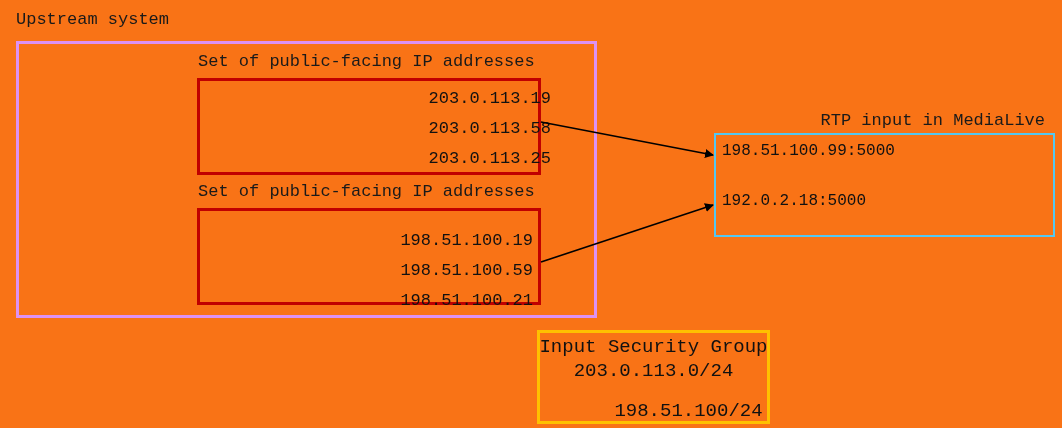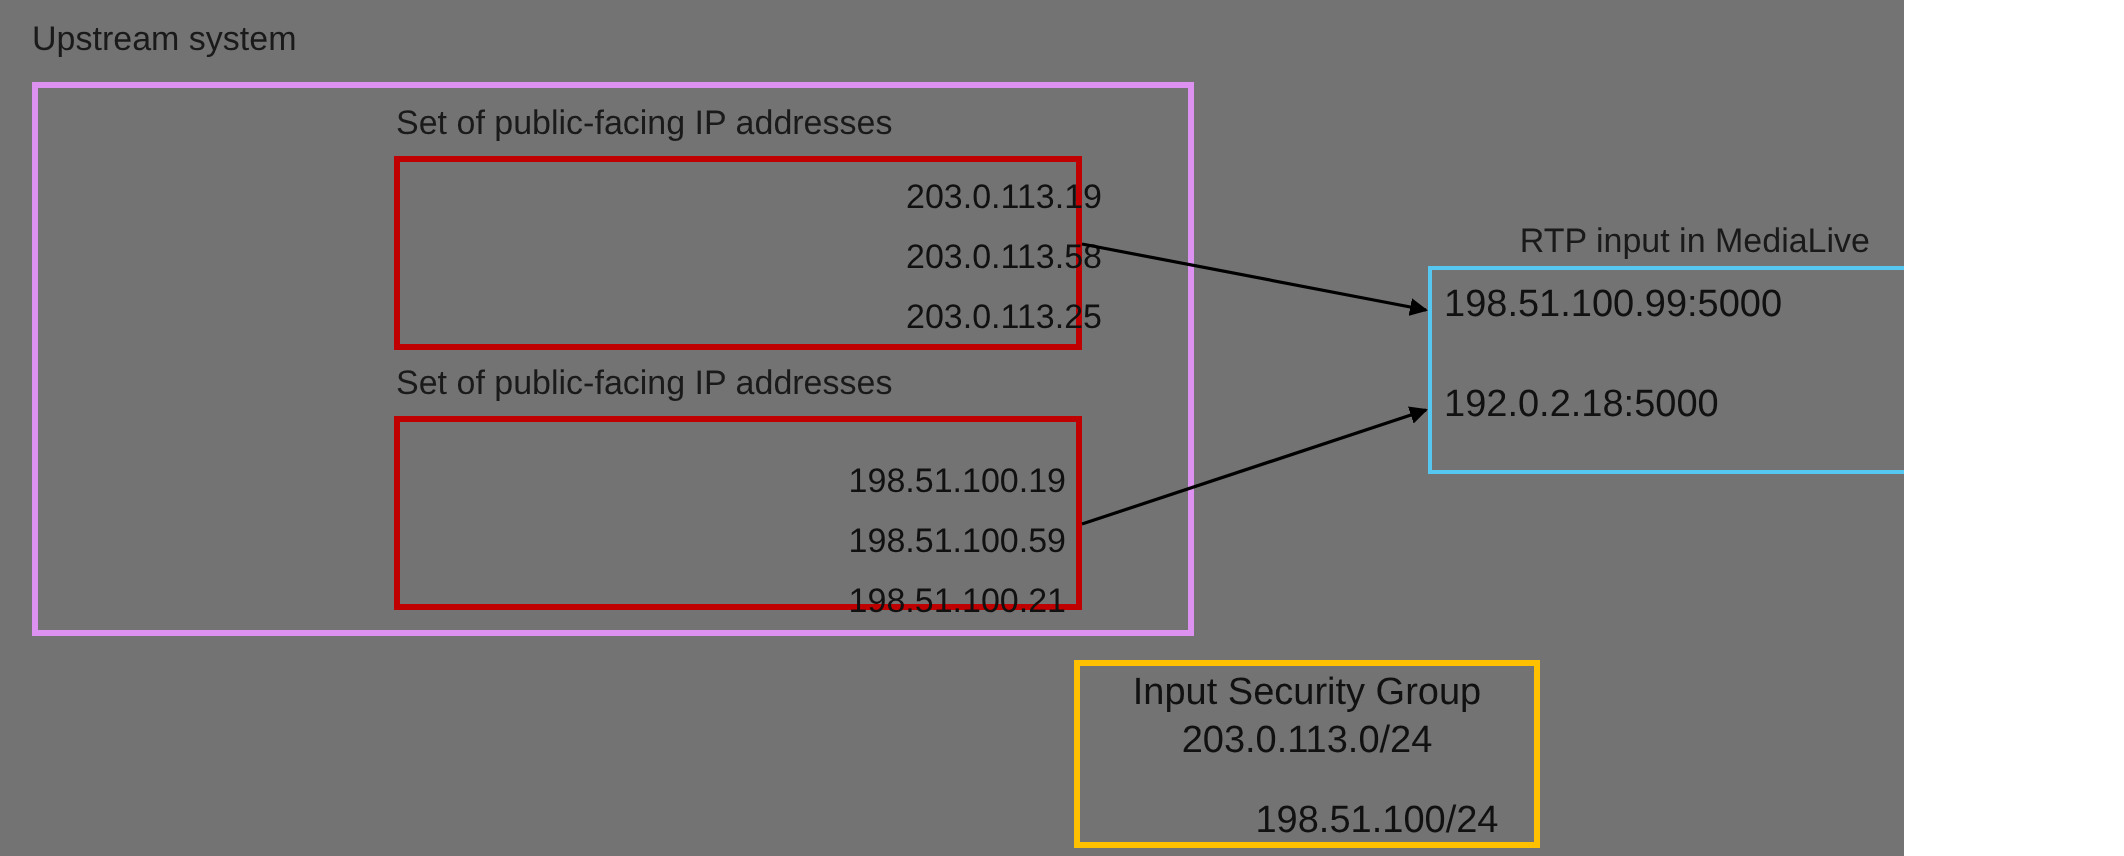--- a/index.html
+++ b/index.html
@@ -2,24 +2,24 @@
 <html><head>
 <meta charset="utf-8">
 <style>
   html, body {
     margin: 0;
     padding: 0;
     background: #ffffff;
   }
   #canvas {
     position: relative;
-    width: 952px;
+    width: 1062px;
     height: 428px;
-    background: #737373;
-    font-family: Liberation Sans, sans-serif;
+    background: #f97316;
+    font-family: Liberation Mono, monospace;
     color: #111111;
     overflow: hidden;
   }
   .lbl {
     position: absolute;
     font-size: 17px;
     line-height: 21px;
     white-space: nowrap;
     color: #1a1a1a;
   }
@@ -82,21 +82,21 @@
   }
   #medialive-label {
     right: 17px;
     top: 110px;
     left: auto;
     text-align: center;
   }
   .endpoint {
     position: absolute;
     left: 722px;
-    font-size: 19px;
+    font-size: 16px;
     white-space: nowrap;
   }
   #endpoint-0 { top: 142px; }
   #endpoint-1 { top: 192px; }
   #isg-box {
     left: 537px;
     top: 330px;
     width: 233px;
     height: 94px;
     border: 3px solid #ffc000;

